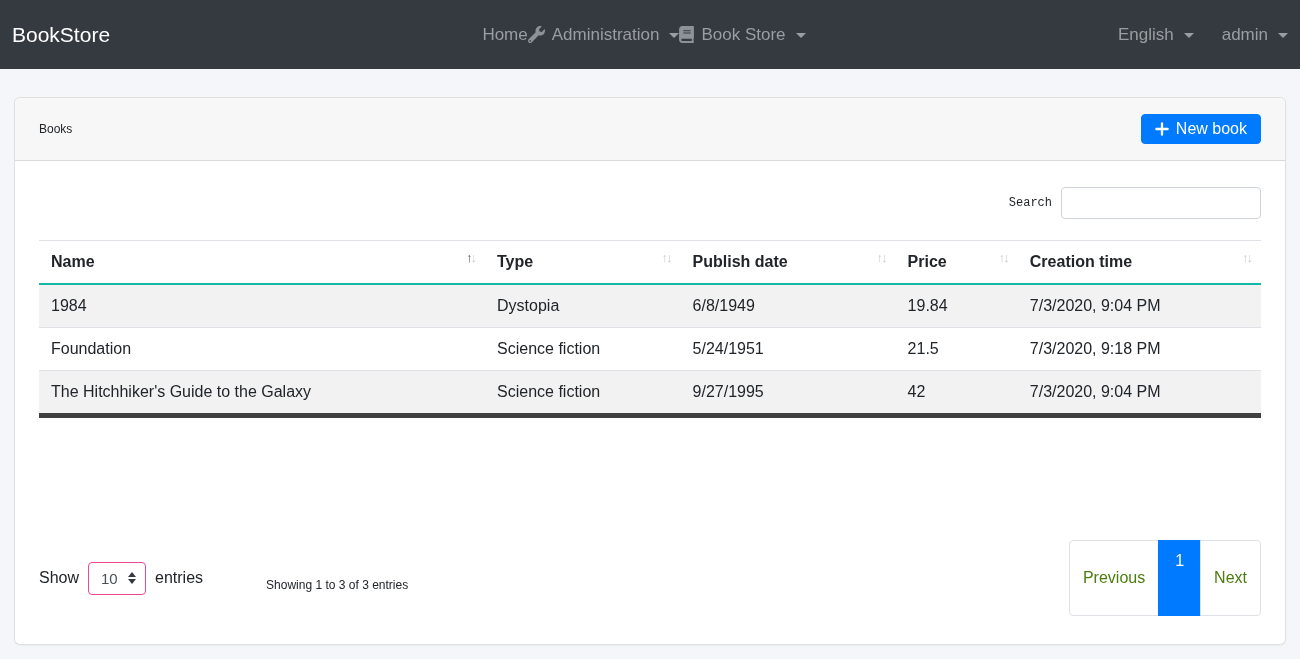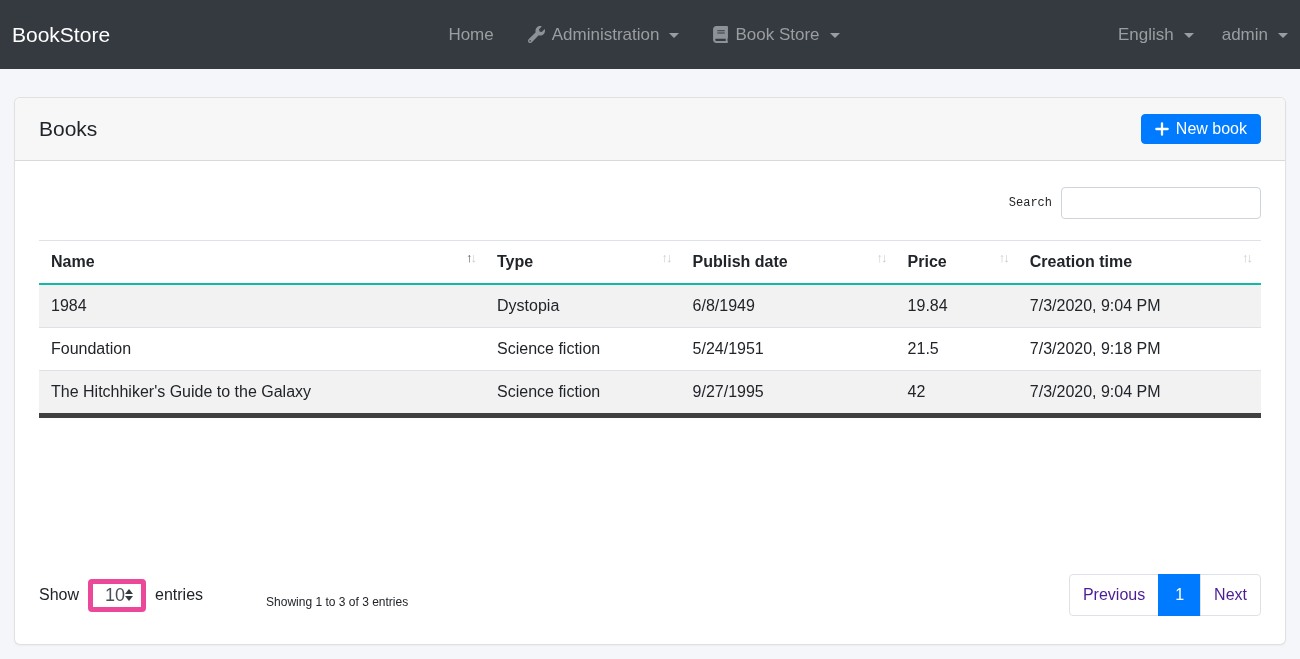--- a/index.html
+++ b/index.html
@@ -22,21 +22,20 @@
   }
   .navbar-brand {
     color: #ffffff;
     font-size: 21px;
     cursor: pointer;
     white-space: nowrap;
   }
   .nav-center {
     display: flex;
     align-items: center;
-    gap: 34px;
     margin: 0 auto;
     padding-left: 60px;
   }
   .nav-right {
     display: flex;
     align-items: flex-start;
     gap: 28px;
   }
   .nav-link {
     color: #9a9da1;
@@ -73,21 +72,21 @@
   }
   .card-header {
     background: #f7f7f8;
     border-bottom: 1px solid rgba(0,0,0,0.12);
     padding: 16px 24px;
     display: flex;
     align-items: center;
     justify-content: space-between;
     height: 63px;
   }
-  .card-title { font-size: 21px; color: #212529; }
+  .card-title { font-size: 12px; color: #212529; }
   .btn-primary {
     background: #007bff;
     color: #ffffff;
     border: 1px solid #007bff;
     border-radius: 4px;
     font-size: 16px;
     font-family: "Liberation Sans", sans-serif;
     padding: 5px 13px;
     display: inline-flex;
     align-items: center;
@@ -163,30 +162,30 @@
   
   .footer-row {
     display: flex;
     align-items: center;
   }
   .length-group { display: flex; align-items: center; gap: 9px; }
   .length-label { font-size: 16px; }
   .page-size-select {
     width: 58px;
     height: 33px;
-    border: 5px solid #ec4899;
+    border: 1px solid #ec4899;
     border-radius: 4px;
     display: inline-flex;
     align-items: center;
     justify-content: space-between;
     padding: 0 9px 0 12px;
     cursor: pointer;
     background: #ffffff;
     color: #495057;
-    font-size: 18px;
+    font-size: 15px;
   }
   .updown-icon { display: inline-flex; flex-direction: column; gap: 2px; }
   .updown-icon i { display: block; width: 0; height: 0; border-left: 4px solid transparent; border-right: 4px solid transparent; }
   .updown-icon .up { border-bottom: 5px solid #343a40; }
   .updown-icon .down { border-top: 5px solid #343a40; }
 
   .table-info {
     margin-left: 63px;
     padding-top: 14px;
     font-size: 12px;
@@ -194,23 +193,23 @@
   }
 
   .pagination {
     margin-left: auto;
     display: flex;
     list-style: none;
   }
   .page-item {
     border: 1px solid #dee2e6;
     background: #ffffff;
-    color: #4c1d95;
+    color: #4d7c0f;
     font-size: 16px;
-    padding: 10px 13px;
+    padding: 27px 13px;
     margin-left: -1px;
     cursor: pointer;
     line-height: 1.25;
   }
   .page-item.first { border-radius: 4px 0 0 4px; margin-left: 0; }
   .page-item.last { border-radius: 0 4px 4px 0; }
   .page-item.active {
     background: #007bff;
     border-color: #007bff;
     color: #ffffff;

